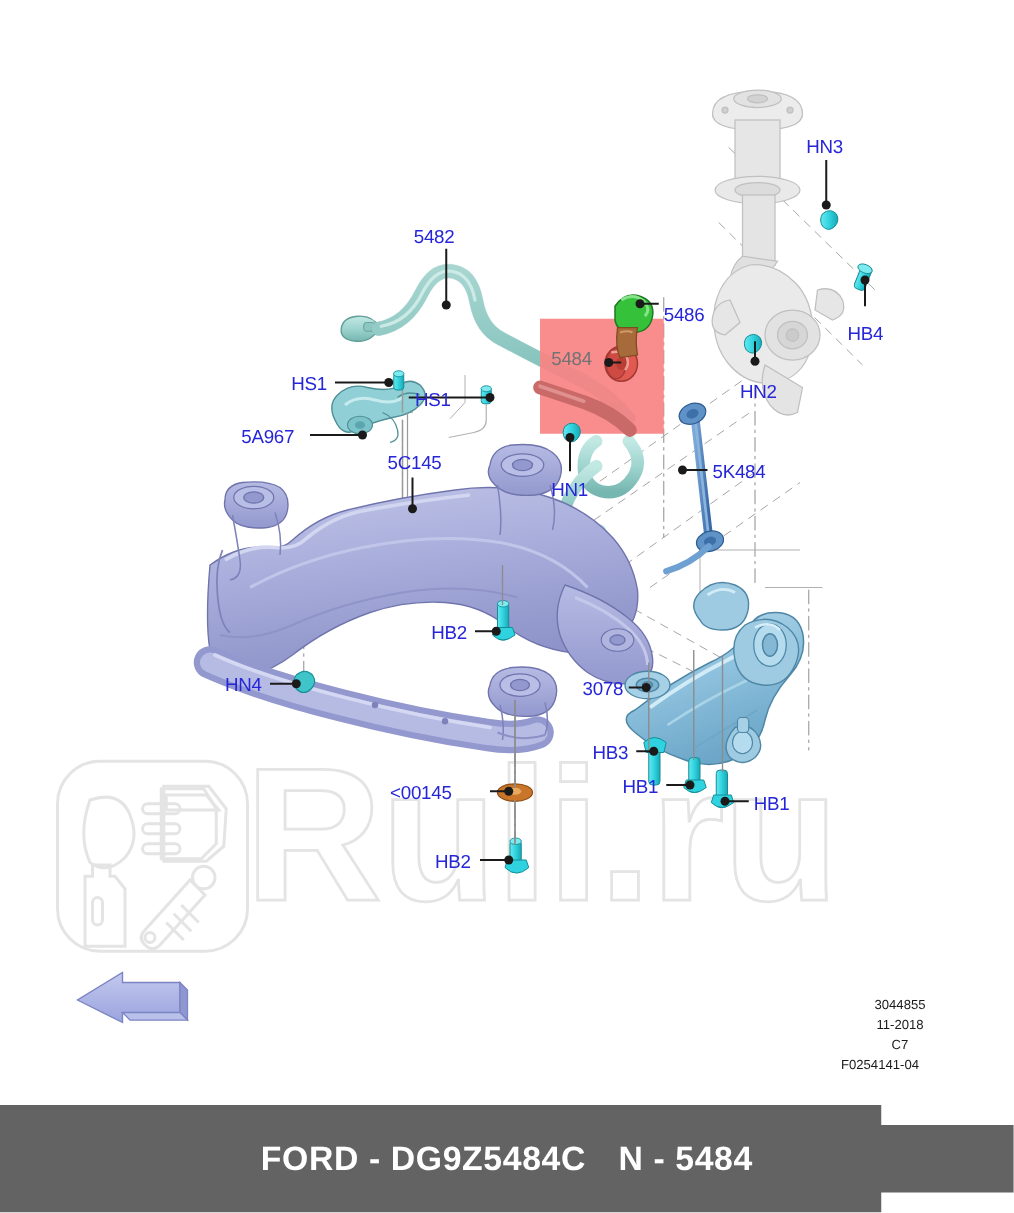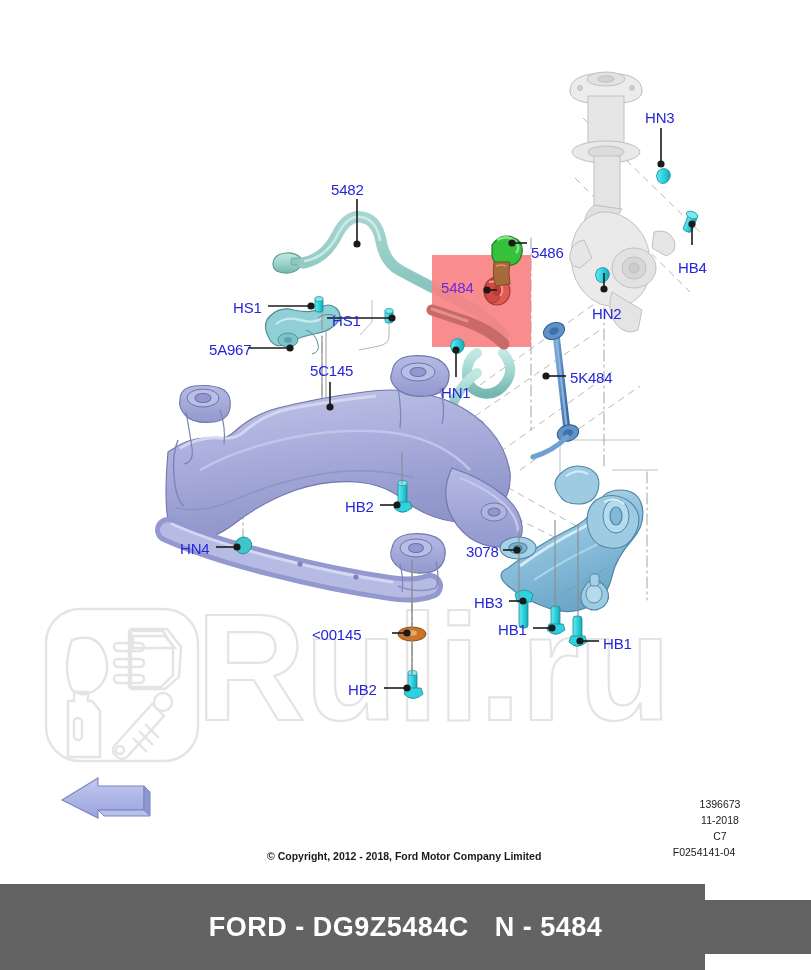--- a/index.html
+++ b/index.html
@@ -1,21 +1,21 @@
 <!DOCTYPE html>
 <html><head>
 <meta charset="utf-8">
 <style>
   html,body{margin:0;padding:0;background:#fff;}
   body{width:811px;height:970px;font-family:"Liberation Sans",sans-serif;overflow:hidden;}
   #page{position:relative;width:811px;height:970px;background:#ffffff;}
   #canvas{position:absolute;left:0;top:0;width:811px;height:884px;overflow:hidden;}
   svg.layer{position:absolute;left:0;top:0;width:811px;height:884px;}
   .lbl{position:absolute;font-family:"Liberation Sans",sans-serif;font-weight:normal;font-size:15px;color:#2626d8;white-space:nowrap;letter-spacing:-0.2px;}
-  .lbl.hl{color:#6d28d9;}
+  .lbl.hl{color:#737373;}
   .meta{position:absolute;font-family:"Liberation Sans",sans-serif;font-size:10.5px;color:#1a1a1a;white-space:nowrap;text-align:center;}
   .copy{position:absolute;font-family:"Liberation Sans",sans-serif;font-size:10.5px;font-weight:bold;color:#1a1a1a;white-space:nowrap;}
   #footer{position:absolute;left:0;top:884px;width:705px;height:86px;background:#636363;}
   #footer .bar{position:absolute;left:0;top:16px;width:811px;height:54px;background:#636363;
     display:flex;align-items:center;justify-content:center;}
   #footer .txt{color:#ffffff;font-family:"Liberation Sans",sans-serif;font-size:27px;
     font-weight:bold;letter-spacing:0.5px;white-space:nowrap;}
   #footer .gapsp{display:inline-block;width:26px;}
 </style>
 </head>
@@ -373,37 +373,36 @@
 
     <div id="labels">
         <div class="lbl" style="left: 331px; top: 181px;">5482</div>
         <div class="lbl" style="left: 531px; top: 244px;">5486</div>
         <div class="lbl hl" style="left: 441px; top: 279px;">5484</div>
         <div class="lbl" style="left: 645px; top: 109px;">HN3</div>
         <div class="lbl" style="left: 678px; top: 259px;">HB4</div>
         <div class="lbl" style="left: 592px; top: 305px;">HN2</div>
         <div class="lbl" style="left: 233px; top: 299px;">HS1</div>
         <div class="lbl" style="left: 332px; top: 312px;">HS1</div>
-        <div class="lbl" style="left: 209px; top: 341px;">5A967</div>
+        <div class="lbl" style="left: 193px; top: 341px;">5A967</div>
         <div class="lbl" style="left: 310px; top: 362px;">5C145</div>
         <div class="lbl" style="left: 441px; top: 384px;">HN1</div>
         <div class="lbl" style="left: 570px; top: 369px;">5K484</div>
         <div class="lbl" style="left: 345px; top: 498px;">HB2</div>
         <div class="lbl" style="left: 180px; top: 540px;">HN4</div>
         <div class="lbl" style="left: 466px; top: 543px;">3078</div>
         <div class="lbl" style="left: 474px; top: 594px;">HB3</div>
         <div class="lbl" style="left: 498px; top: 621px;">HB1</div>
         <div class="lbl" style="left: 603px; top: 635px;">HB1</div>
         <div class="lbl" style="left: 312px; top: 626px;">&lt;00145</div>
         <div class="lbl" style="left: 348px; top: 681px;">HB2</div>
       </div>
 
-    <div class="copy" style="left:267px;top:850px;">© Copyright, 2012 - 2018, Ford Motor Company Limited</div>
-
-    <div class="meta" style="left:660px;top:798px;width:120px;">1396673</div>
+
+    <div class="meta" style="left:660px;top:798px;width:120px;">3044855</div>
     <div class="meta" style="left:660px;top:814px;width:120px;">11-2018</div>
     <div class="meta" style="left:660px;top:830px;width:120px;">C7</div>
     <div class="meta" style="left:644px;top:846px;width:120px;">F0254141-04</div>
   </div>
 
   <div id="footer">
     <div class="bar">
       <span class="txt"><span>FORD - DG9Z5484C</span><span class="gapsp"></span><span>N - 5484</span></span>
     </div>
   </div>

